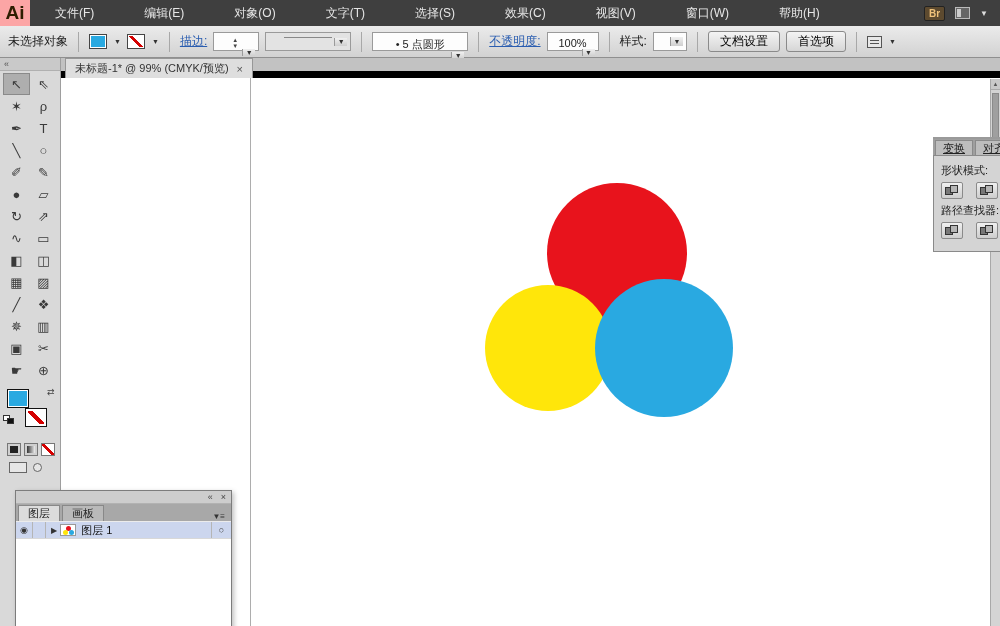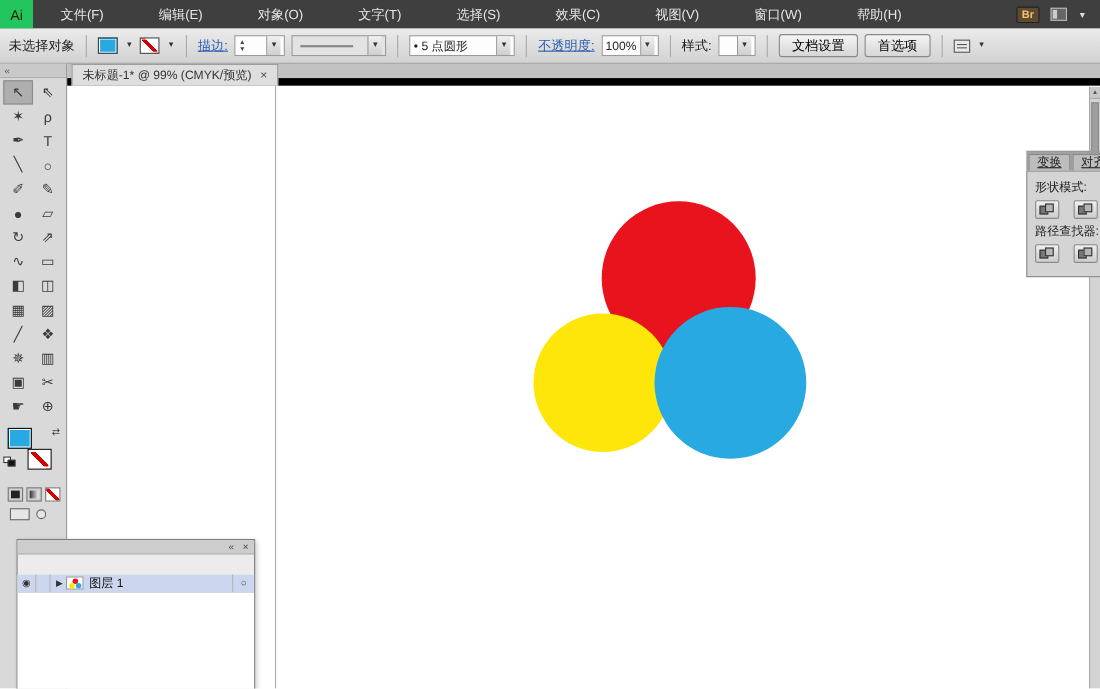--- a/index.html
+++ b/index.html
@@ -12,22 +12,22 @@
     color:#222;
   }
 
   
   .menubar {
     position:absolute; left:0; top:0; width:1000px; height:26px;
     background:#3f3f3f; color:#e6e6e6;
     display:flex; align-items:center;
   }
   .ai-logo {
-    width:30px; height:26px; background:#22c55e; color:#2e1d00;
-    font-weight:normal; font-size:13px;
+    width:30px; height:26px; background:#fca5a5; color:#2e1d00;
+    font-weight:bold; font-size:19px;
     display:flex; align-items:center; justify-content:center;
   }
   .menu-item { padding:0 25px; line-height:26px; font-size:12px; cursor:default; }
   .menubar-right { margin-left:auto; display:flex; align-items:center; gap:10px; padding-right:12px; }
   .br-badge {
     background:#5d4a2f; color:#f0c27a; font-size:10px; font-weight:bold;
     padding:1px 4px; border:1px solid #222; border-radius:2px;
   }
   .ws-icon { position:relative; width:15px; height:12px; border:1px solid #bbb; background:#666; }
   .ws-icon i { position:absolute; left:1px; top:1px; width:4px; height:8px; background:#ccc; }
@@ -44,21 +44,21 @@
   .cb-sep { width:1px; height:20px; background:#a8a8a8; margin:0 4px; }
   .swatch { width:18px; height:15px; border:1px solid #444; box-shadow:inset 0 0 0 1px #fff; }
   .swatch.none {
     background:#fff;
     background-image:linear-gradient(45deg, transparent 42%, #d40000 42%, #d40000 58%, transparent 58%);
   }
   .tiny-caret { font-size:7px; color:#333; margin-left:1px; }
   .cb-link { color:#2a5db0; text-decoration:underline; cursor:pointer; }
   .combo {
     height:19px; background:#fdfdfd; border:1px solid #9a9a9a;
-    display:flex; align-items:center; font-size:11px; padding:4px 3px;
+    display:flex; align-items:center; font-size:11px; padding:4px 3px;flex-direction:column;
   }
   .combo .caret-btn {
     margin-left:auto; width:13px; height:17px; background:linear-gradient(#f0f0f0,#cfcfcf);
     border-left:1px solid #9a9a9a; display:flex; align-items:center; justify-content:center;
     font-size:7px; color:#333;
   }
   .combo.disabled { background:#e3e3e3; color:#999; }
   .spin-col { display:flex; flex-direction:column; justify-content:center; margin-right:2px; font-size:6px; line-height:6px; color:#444; }
   .profile-line { width:48px; height:2px; background:#888; margin:0 4px; }
   .cb-btn {
@@ -371,20 +371,25 @@
       </button>
     </div>
   </div>
 </div>
 
 <div class="layers-panel">
   <div class="lp-titlebar">
     <span>«</span>
     <span>×</span>
   </div>
+  <div class="lp-tabs">
+    <span class="lp-tab active">图层</span>
+    <span class="lp-tab">画板</span>
+    <span class="lp-menu">▼≡</span>
+  </div>
   <div class="lp-content">
     <div class="layer-row">
       <span class="lr-eye">◉</span>
       <span class="lr-lock"></span>
       <span class="lr-arrow">▶</span>
       <span class="lr-thumb">
           <i class="t1"></i>
           <i class="t2"></i>
           <i class="t3"></i>
         </span>

